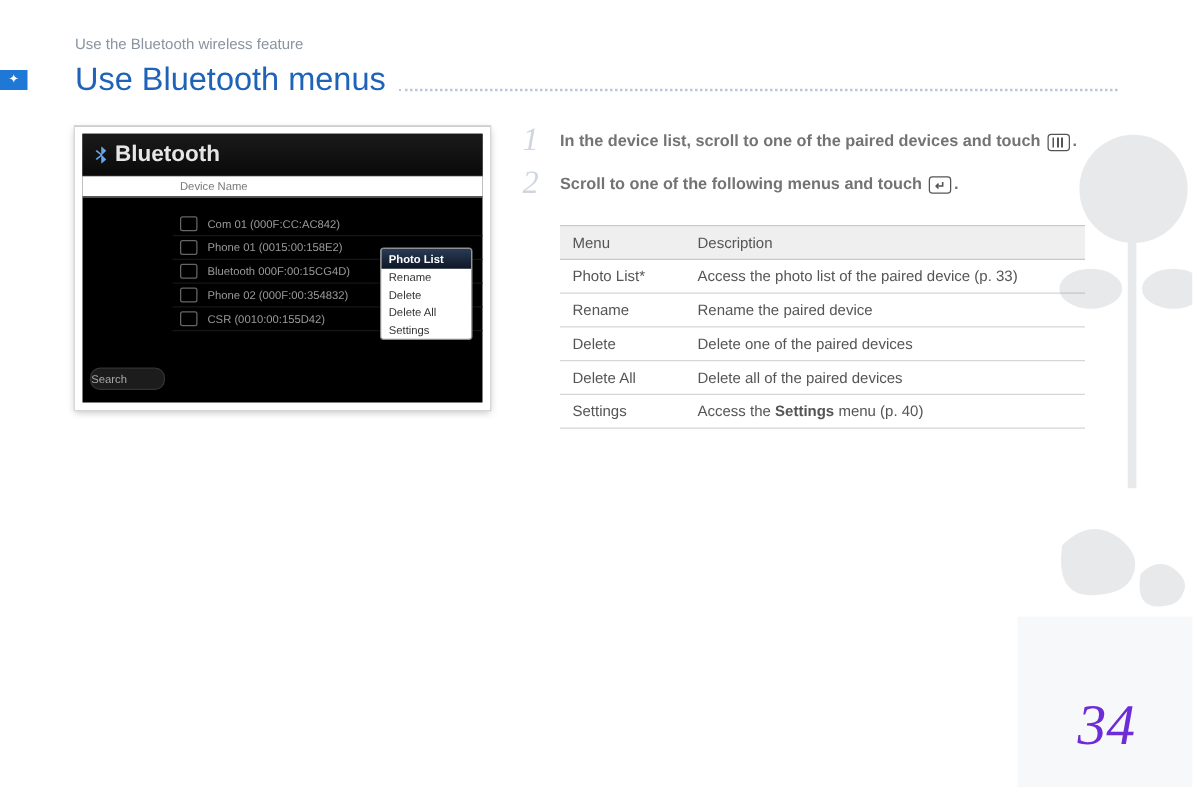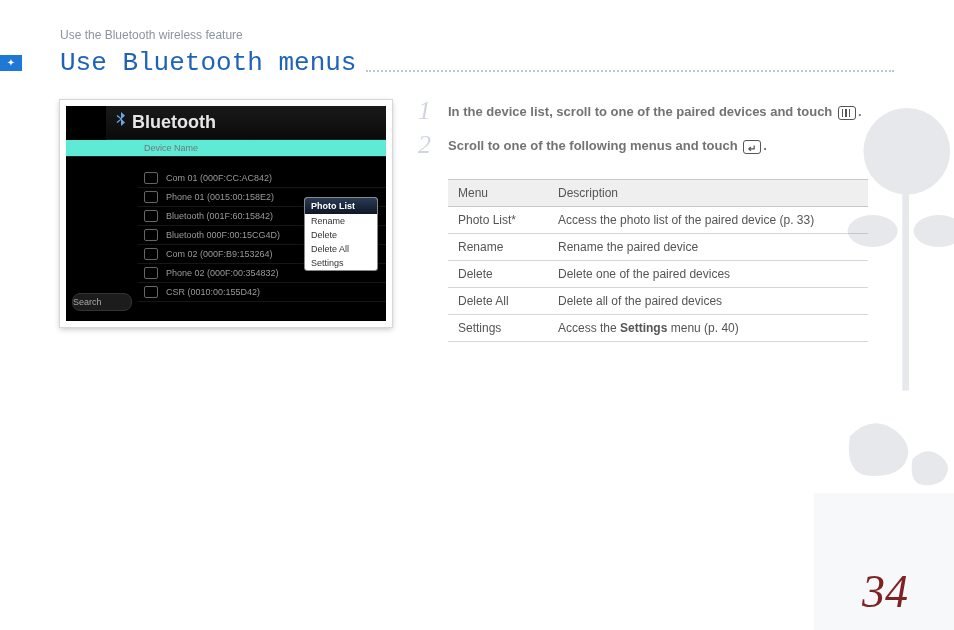--- a/index.html
+++ b/index.html
@@ -1,30 +1,30 @@
 <!DOCTYPE html>
 <html><head>
 <meta charset="utf-8">
 <style>
   html,body{margin:0;padding:0;width:954px;height:630px;background:#fff;font-family:Arial,Helvetica,sans-serif;color:#333;}
   .page{position:relative;width:954px;height:630px;box-sizing:border-box;padding:28px 40px 28px 0;}
   .breadcrumb{font-size:12px;color:#8a94a0;margin:0 0 6px 60px;}
   .title-row{display:flex;align-items:center;margin-left:0;}
   .title-marker{width:22px;height:16px;background:#1f77d6;display:flex;align-items:center;justify-content:center;margin-right:14px;}
   .title-marker span{color:#fff;font-size:10px;line-height:10px;}
-  .title{font-family:Liberation Mono, monospace;font-size:26px;color:#1f63b8;font-weight:normal;margin:0 10px 0 24px;}
+  .title{font-family:Liberation Sans, sans-serif;font-size:26px;color:#1f63b8;font-weight:normal;margin:0 10px 0 24px;}
   .dots{flex:1;border-bottom:2px dotted #b9c6d6;height:0;margin-top:16px;margin-right:20px;}
   .content{display:flex;margin-top:22px;margin-left:60px;}
   
   .shot{width:320px;height:215px;background:#000;border:6px solid #fff;box-shadow:0 0 0 1px #d7d7d7, 0 2px 6px rgba(0,0,0,.25);position:relative;color:#c9c9c9;font-size:9px;}
-  .shot-header{display:flex;align-items:flex-start;padding:6px 10px;background:linear-gradient(#1a1a1a,#0a0a0a);border-bottom:1px solid #222;margin-left:40px;}
+  .shot-header{display:flex;align-items:center;padding:6px 10px;background:linear-gradient(#1a1a1a,#0a0a0a);border-bottom:1px solid #222;}
   .bt-icon{width:10px;height:14px;margin-right:6px;display:inline-block;position:relative;}
   .bt-icon svg{width:100%;height:100%;}
   .shot-title{font-size:18px;font-weight:bold;color:#e6e6e6;font-family:Arial;}
-  .shot-colhead{background:#5eead4;color:#777;font-size:9px;padding:3px 4px 3px 78px;border-bottom:1px solid #222;}
+  .shot-colhead{background:#ffffff;color:#777;font-size:9px;padding:3px 4px 3px 78px;border-bottom:1px solid #222;}
   .shot-body{position:relative;height:160px;}
   .shot-list{margin-left:72px;padding-top:12px;}
   .shot-row{display:flex;align-items:center;height:18px;padding:0 6px;border-bottom:1px solid #161616;color:#9a9a9a;}
   .shot-row .ic{width:12px;height:10px;border:1px solid #666;margin-right:8px;border-radius:2px;}
   .shot-search{position:absolute;left:6px;bottom:6px;width:58px;height:16px;line-height:16px;background:#1c1c1c;border:1px solid #333;border-radius:8px;color:#aaa;}
   .popup{position:absolute;top:40px;right:8px;width:72px;background:#fff;border:1px solid #888;border-radius:3px;overflow:hidden;box-shadow:0 2px 4px rgba(0,0,0,.4);}
   .popup .ph{background:linear-gradient(#2a3b55,#0d1726);color:#fff;font-size:9px;padding:3px 6px;font-weight:bold;}
   .popup .pi{font-size:9px;color:#333;padding:2px 6px;}
   
   .right{flex:1;margin-left:26px;}
@@ -33,21 +33,21 @@
   .step-text{font-size:13px;color:#737373;line-height:20px;padding-top:2px;font-weight:bold;}
   .inline-icon{display:inline-block;vertical-align:middle;width:16px;height:12px;border:1px solid #555;border-radius:3px;margin:0 2px;position:relative;}
   .inline-icon.bars::before{content:"";position:absolute;left:3px;top:2px;right:3px;bottom:2px;background:repeating-linear-gradient(90deg,#555 0 1.5px,transparent 1.5px 3.5px);}
   .inline-icon.enter::before{content:"↵";position:absolute;left:0;right:0;top:-2px;text-align:center;font-size:10px;color:#555;}
   table.menu{border-collapse:collapse;width:420px;font-size:12px;margin-top:23px;margin-left:30px;}
   table.menu th{background:#efefef;text-align:left;font-weight:normal;color:#555;padding:6px 10px;border-top:1px solid #c8c8c8;border-bottom:1px solid #c8c8c8;}
   table.menu td{padding:6px 10px;border-top:1px solid #d6d6d6;border-bottom:1px solid #d6d6d6;color:#555;}
   table.menu td.mname{white-space:nowrap;width:80px;}
   .footnote{font-size:11px;color:#888;margin:10px 0 0 40px;max-width:410px;line-height:16px;}
   .footnote b{color:#666;}
-  .pagenum{position:absolute;right:46px;bottom:12px;font-family:Georgia,serif;font-style:italic;font-size:46px;color:#7f1d1d;}
+  .pagenum{position:absolute;right:46px;bottom:24px;font-family:Georgia,serif;font-style:italic;font-size:46px;color:#6d28d9;}
   
   .art{position:absolute;right:0;top:60px;bottom:0;width:140px;opacity:.18;pointer-events:none;}
   .art svg{width:100%;height:100%;}
 </style>
 </head>
 <body>
 
 <div class="page">
 
   <div class="breadcrumb">Use the Bluetooth wireless feature</div>
@@ -77,29 +77,21 @@
             <div class="shot-row">
               <span class="ic"></span>
               <span>Com 01 (000F:CC:AC842)</span>
             </div>
             <div class="shot-row">
               <span class="ic"></span>
               <span>Phone 01 (0015:00:158E2)</span>
             </div>
             <div class="shot-row">
               <span class="ic"></span>
-              <span>Bluetooth (001F:60:15842)</span>
-            </div>
-            <div class="shot-row">
-              <span class="ic"></span>
               <span>Bluetooth 000F:00:15CG4D)</span>
-            </div>
-            <div class="shot-row">
-              <span class="ic"></span>
-              <span>Com 02 (000F:B9:153264)</span>
             </div>
             <div class="shot-row">
               <span class="ic"></span>
               <span>Phone 02 (000F:00:354832)</span>
             </div>
             <div class="shot-row">
               <span class="ic"></span>
               <span>CSR (0010:00:155D42)</span>
             </div>
           </div>

